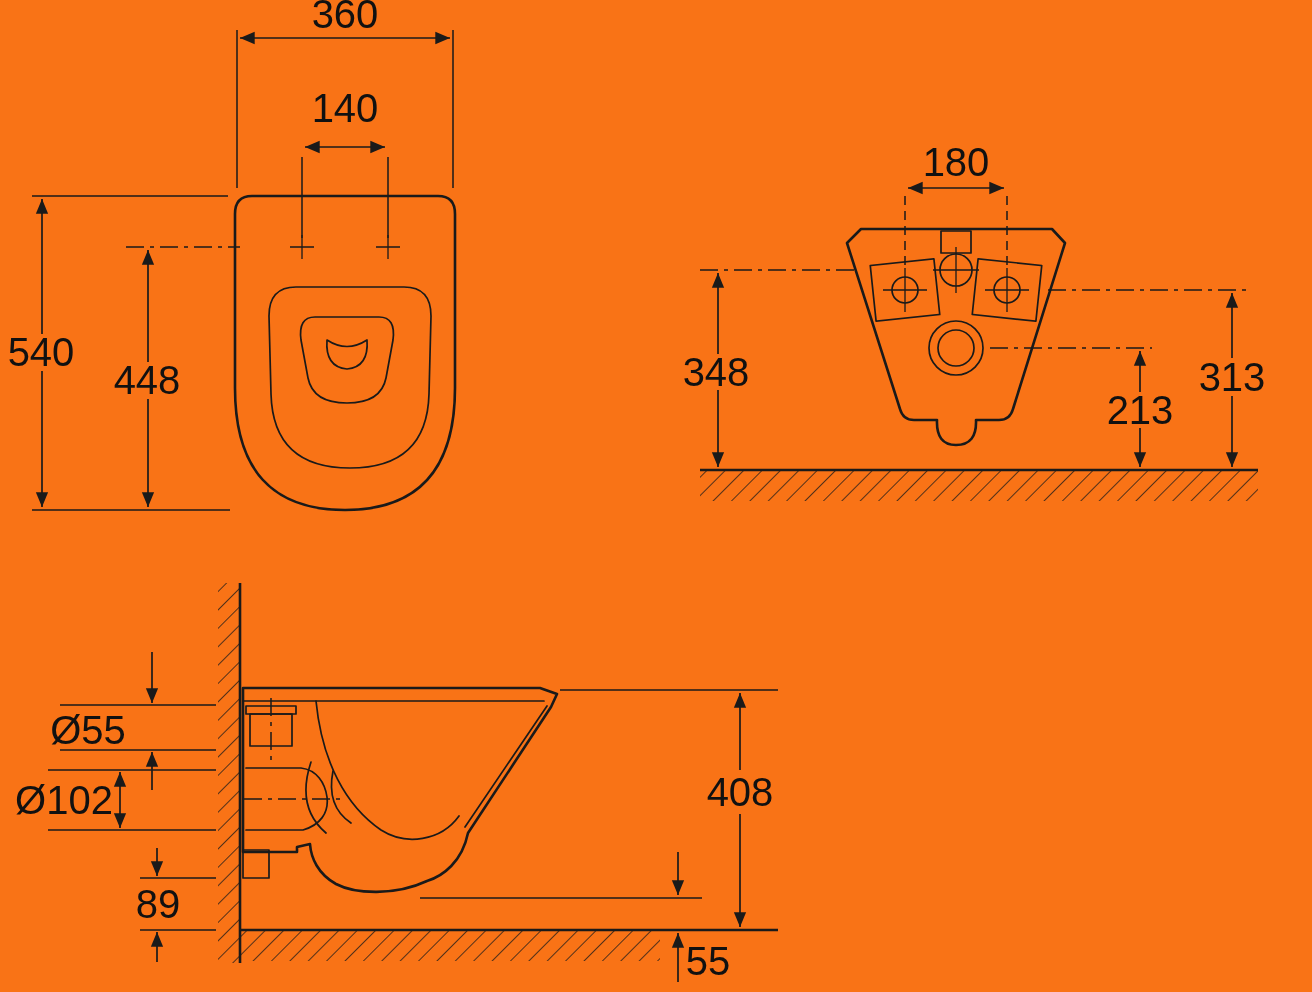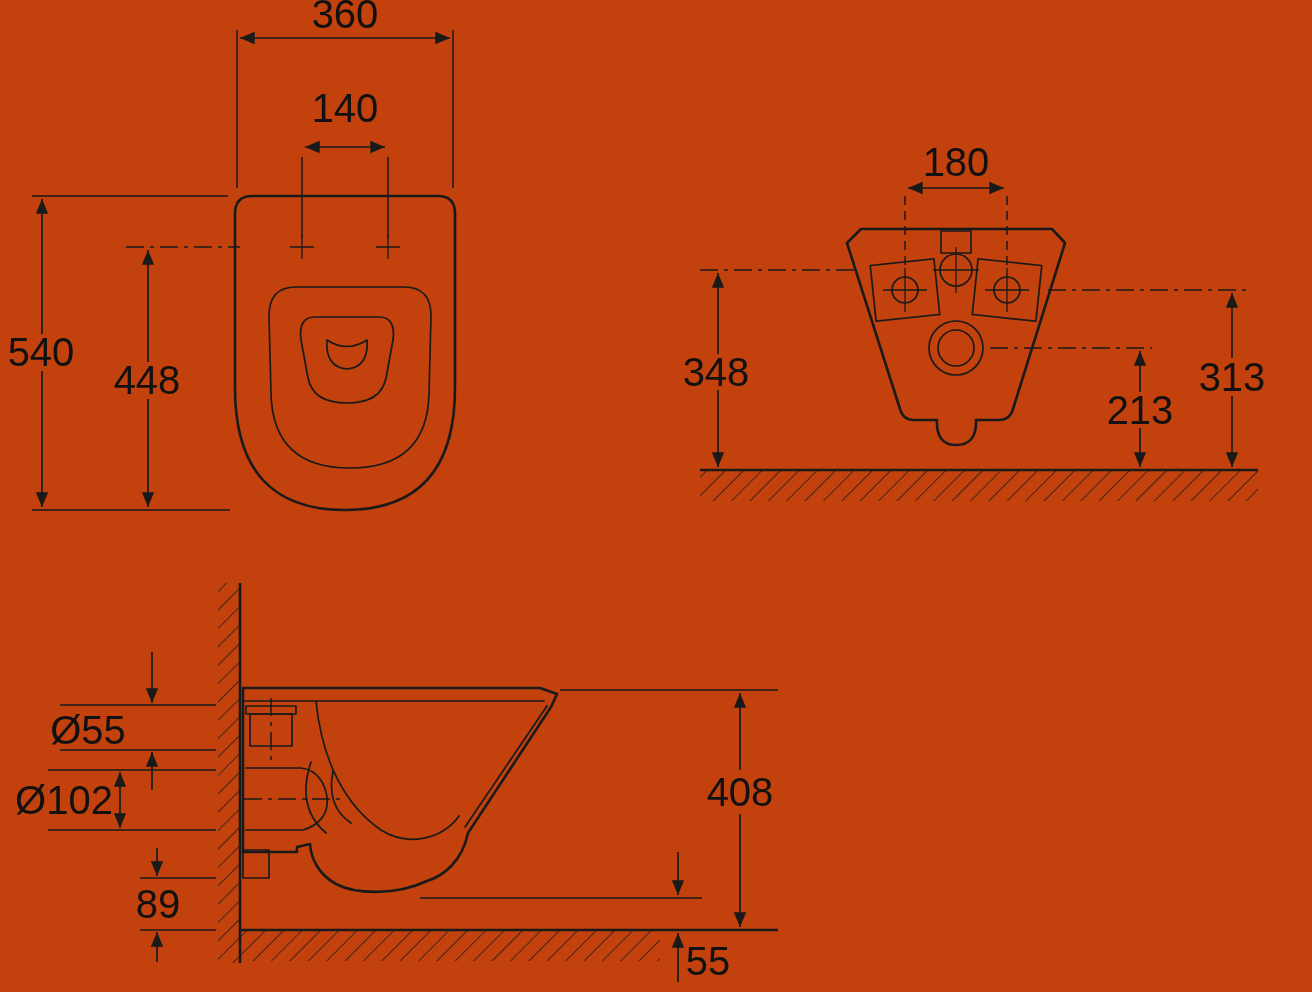--- a/index.html
+++ b/index.html
@@ -7,21 +7,21 @@
     padding: 0;
     background: #ffffff;
     width: 1312px;
     height: 992px;
     font-family: "Liberation Sans", sans-serif;
   }
   .canvas {
     position: relative;
     width: 1312px;
     height: 992px;
-    background: #c2410c;
+    background: #f97316;
   }
   svg { display: block; }
   .obj  { fill: none; stroke: #1a1a1a; stroke-width: 2.6; stroke-linejoin: round; stroke-linecap: round; }
   .thin { fill: none; stroke: #1a1a1a; stroke-width: 1.7; stroke-linejoin: round; stroke-linecap: round; }
   .fine { fill: none; stroke: #1a1a1a; stroke-width: 1.3; }
   .dim  { fill: none; stroke: #1a1a1a; stroke-width: 1.7; }
   .ext  { fill: none; stroke: #1a1a1a; stroke-width: 1.5; }
   .dd   { fill: none; stroke: #1a1a1a; stroke-width: 1.5; stroke-dasharray: 18 6 4 6; }
   .dsh  { fill: none; stroke: #1a1a1a; stroke-width: 1.5; stroke-dasharray: 9 6; }
   .grnd { fill: none; stroke: #1a1a1a; stroke-width: 2.6; }

